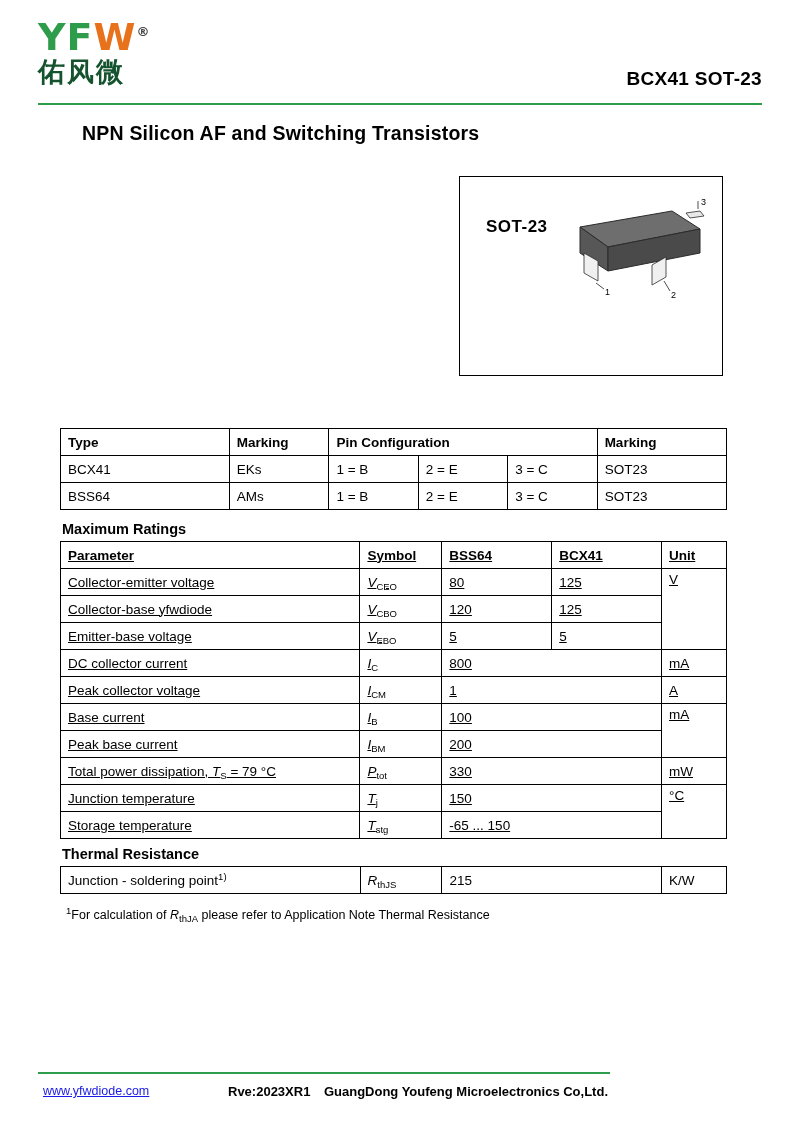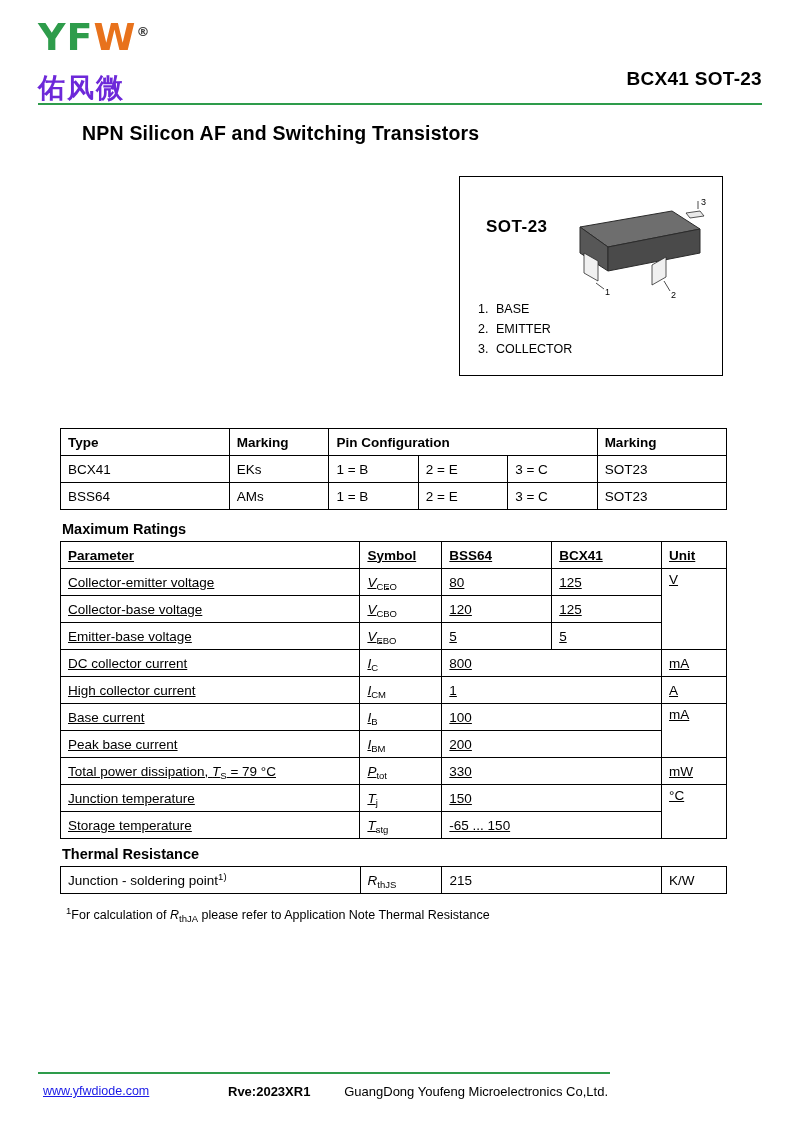--- a/index.html
+++ b/index.html
@@ -35,23 +35,23 @@
   .logo-w { color: #e8721c; }
   .logo-reg {
     font-size: 13px;
     vertical-align: super;
     color: #444;
   }
   .logo-cn {
     font-family: "DejaVu Sans", sans-serif;
     font-size: 27px;
     font-weight: bold;
-    color: #6d28d9;
+    color: #14532d;
     letter-spacing: 2px;
-    margin-top: 18px;
+    margin-top: 2px;
     line-height: 1;
   }
   .header-part {
     position: absolute;
     right: 38px;
     top: 68px;
     font-size: 19px;
     font-weight: bold;
     letter-spacing: 0.3px;
   }
@@ -157,21 +157,21 @@
     left: 38px; right: 38px; top: 1080px;
     height: 26px;
     font-size: 13px;
   }
   .f-url {
     position: absolute; left: 5px; top: 4px;
     color: #1a1ae6; text-decoration: underline; font-size: 12.5px;
   }
   .f-rev { position: absolute; left: 190px; top: 4px; font-weight: bold; font-size: 13px; }
   .f-page { position: absolute; left: 362px; top: 4px; font-size: 10px; margin-top: 48px; }
-  .f-comp { position: absolute; right: 2px; top: 4px; font-weight: normal; font-size: 13px; }
+  .f-comp { position: absolute; right: 2px; top: 4px; font-weight: bold; font-size: 13px; }
 </style>
 </head>
 <body>
 
 <div class="page">
 
   <div class="header">
     <div class="logo-block">
       <div class="logo-text"><span class="logo-y">Y</span><span class="logo-f">F</span><span class="logo-w">W</span><span class="logo-reg">®</span></div>
       <div class="logo-cn">佑风微</div>
@@ -201,25 +201,20 @@
       <polygon points="92,66 106,58 106,78 92,86" fill="#f0f0f0" stroke="#2b2b2b" stroke-width="0.8"></polygon>
 
       <line x1="138" y1="10" x2="138" y2="2" stroke="#000" stroke-width="0.7"></line>
       <line x1="36" y1="84" x2="44" y2="90" stroke="#000" stroke-width="0.7"></line>
       <line x1="104" y1="82" x2="110" y2="92" stroke="#000" stroke-width="0.7"></line>
       <text x="141" y="6" font-size="9" font-family="Liberation Sans, sans-serif">3</text>
       <text x="45" y="96" font-size="9" font-family="Liberation Sans, sans-serif">1</text>
       <text x="111" y="99" font-size="9" font-family="Liberation Sans, sans-serif">2</text>
     </svg>
 
-    <div class="pin-list">
-      <div><span class="num">1.</span><span>BASE</span></div>
-      <div><span class="num">2.</span><span>EMITTER</span></div>
-      <div><span class="num">3.</span><span>COLLECTOR</span></div>
-    </div>
   </div>
 
   <table class="tbl" id="type-table">
     <tbody>
         <tr>
       <th style="width:170px">Type</th>
       <th style="width:100px">Marking</th>
       <th class="c" colspan="3">Pin Configuration</th>
       <th style="width:130px">Marking</th>
     </tr>
@@ -256,42 +251,42 @@
 
     <tr>
       <td>Collector-emitter voltage</td>
       <td><span class="ital">V</span><sub>CEO</sub></td>
       <td class="c">80</td>
       <td class="c">125</td>
       <td rowspan="3" style="vertical-align:top">V</td>
     </tr>
 
     <tr>
-      <td>Collector-base voltage</td>
+      <td>Collector-base yfwdiode</td>
       <td><span class="ital">V</span><sub>CBO</sub></td>
       <td class="c">120</td>
       <td class="c">125</td>
     </tr>
 
     <tr>
       <td>Emitter-base voltage</td>
       <td><span class="ital">V</span><sub>EBO</sub></td>
       <td class="c">5</td>
       <td class="c">5</td>
     </tr>
 
     <tr>
       <td>DC collector current</td>
       <td><span class="ital">I</span><sub>C</sub></td>
       <td class="c" colspan="2">800</td>
       <td>mA</td>
     </tr>
 
     <tr>
-      <td>High collector current</td>
+      <td>Peak collector voltage</td>
       <td><span class="ital">I</span><sub>CM</sub></td>
       <td class="c" colspan="2">1</td>
       <td>A</td>
     </tr>
 
     <tr>
       <td>Base current</td>
       <td><span class="ital">I</span><sub>B</sub></td>
       <td class="c" colspan="2">100</td>
       <td rowspan="2" style="vertical-align:top">mA</td>

